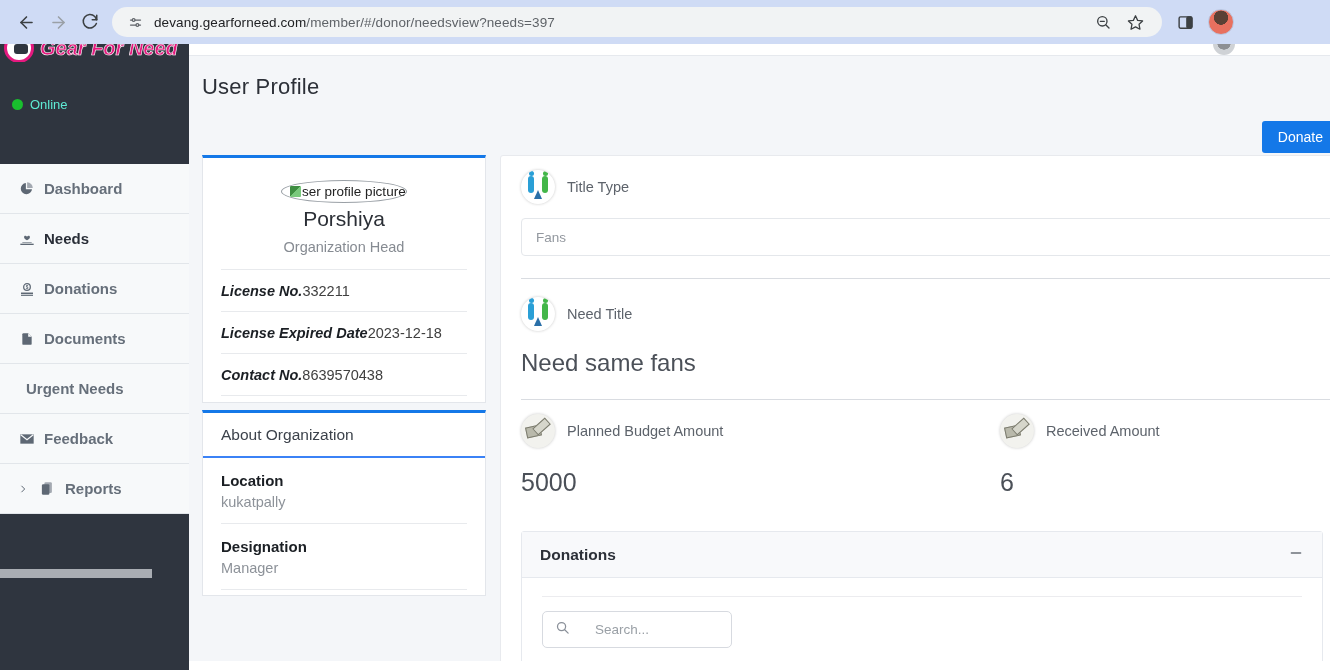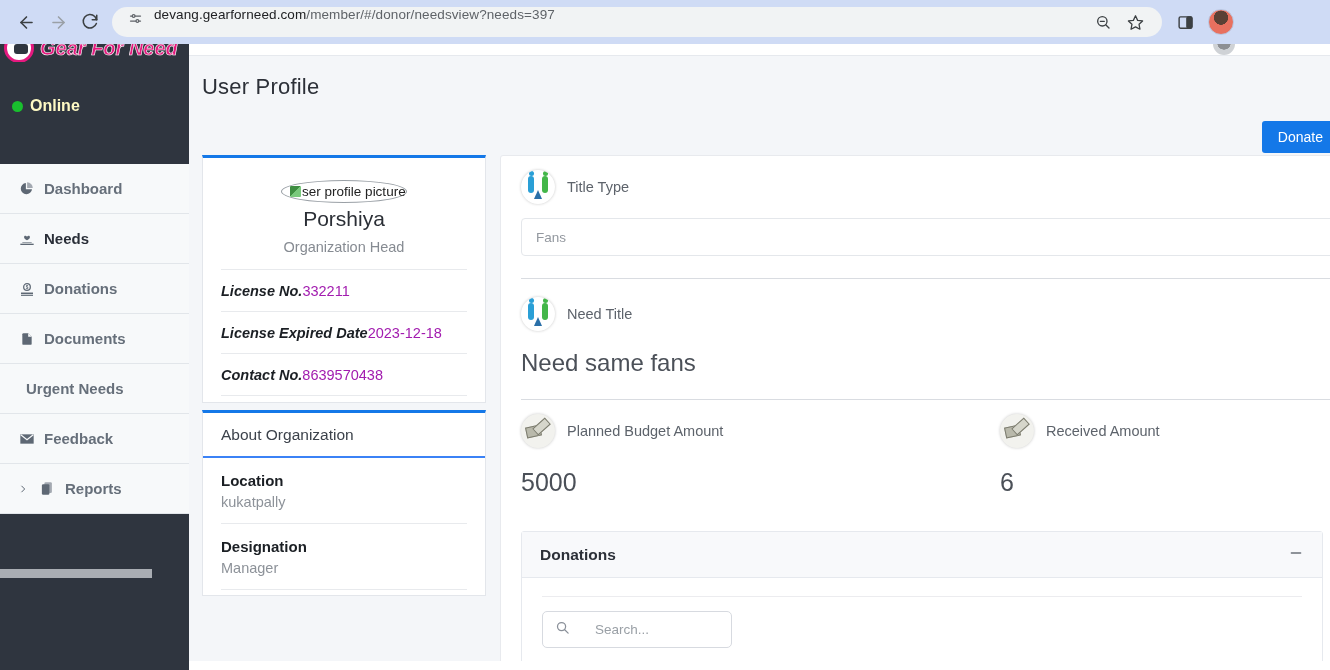--- a/index.html
+++ b/index.html
@@ -26,21 +26,21 @@
     font-size: 17px;
     flex: 0 0 auto;
   }
   .nav-btn.disabled { color: #9aa0a6; }
   .nav-btn svg { display: block; }
   .omnibox {
     flex: 1 1 auto;
     height: 30px;
     background: #f1f3f4;
     border-radius: 16px;
-    display: flex; 
+    display: flex; align-items: center;
     margin: 0 8px 0 6px;
     padding: 0 12px;
     max-width: 1050px;
   }
   .omnibox .site-ctl {
     width: 22px; height: 22px;
     display:flex; align-items:center; justify-content:center;
     margin-right: 8px; flex: 0 0 auto;
   }
   .url-text {
@@ -117,21 +117,21 @@
     letter-spacing: .2px;
   }
   .user-status {
     display: flex; align-items: center; gap: 7px;
     margin-top: 7px;
   }
   .dot-online {
     width: 11px; height: 11px; border-radius: 50%;
     background: #19bf2e;
   }
-  .user-status span { font-size: 16px; color: #fef9c3; font-weight: bold; }
+  .user-status span { font-size: 13px; color: #5eead4; }
 
   .nav-list {
     position: absolute; left: 0; top: 119px;
     width: 189px;
     background: #f4f6f8;
     border-top: 1px solid #2f353f;
   }
   .nav-item {
     height: 50px;
     display: flex; align-items: center;
@@ -229,21 +229,21 @@
     text-align: center; font-size: 14.5px; color: #868b92;
     margin-top: 8px; padding-bottom: 14px;
   }
   .kv-row {
     border-top: 1px solid #e8eaed;
     padding: 13px 0 12px 0;
     font-size: 14.5px;
     color: #1b1f24;
   }
   .kv-row b { font-weight: 700; font-style: italic; }
-  .kv-row .val { color: #a21caf; font-weight: 400; }
+  .kv-row .val { color: #404040; font-weight: 400; }
 
   .about-card {
     position: absolute; left: 13px; top: 366px;
     width: 284px;
     padding: 0;
   }
   .about-head {
     padding: 13px 18px 12px 18px;
     font-size: 15.5px; color: #3c424b;
     border-bottom: 2px solid #3b82f6;

